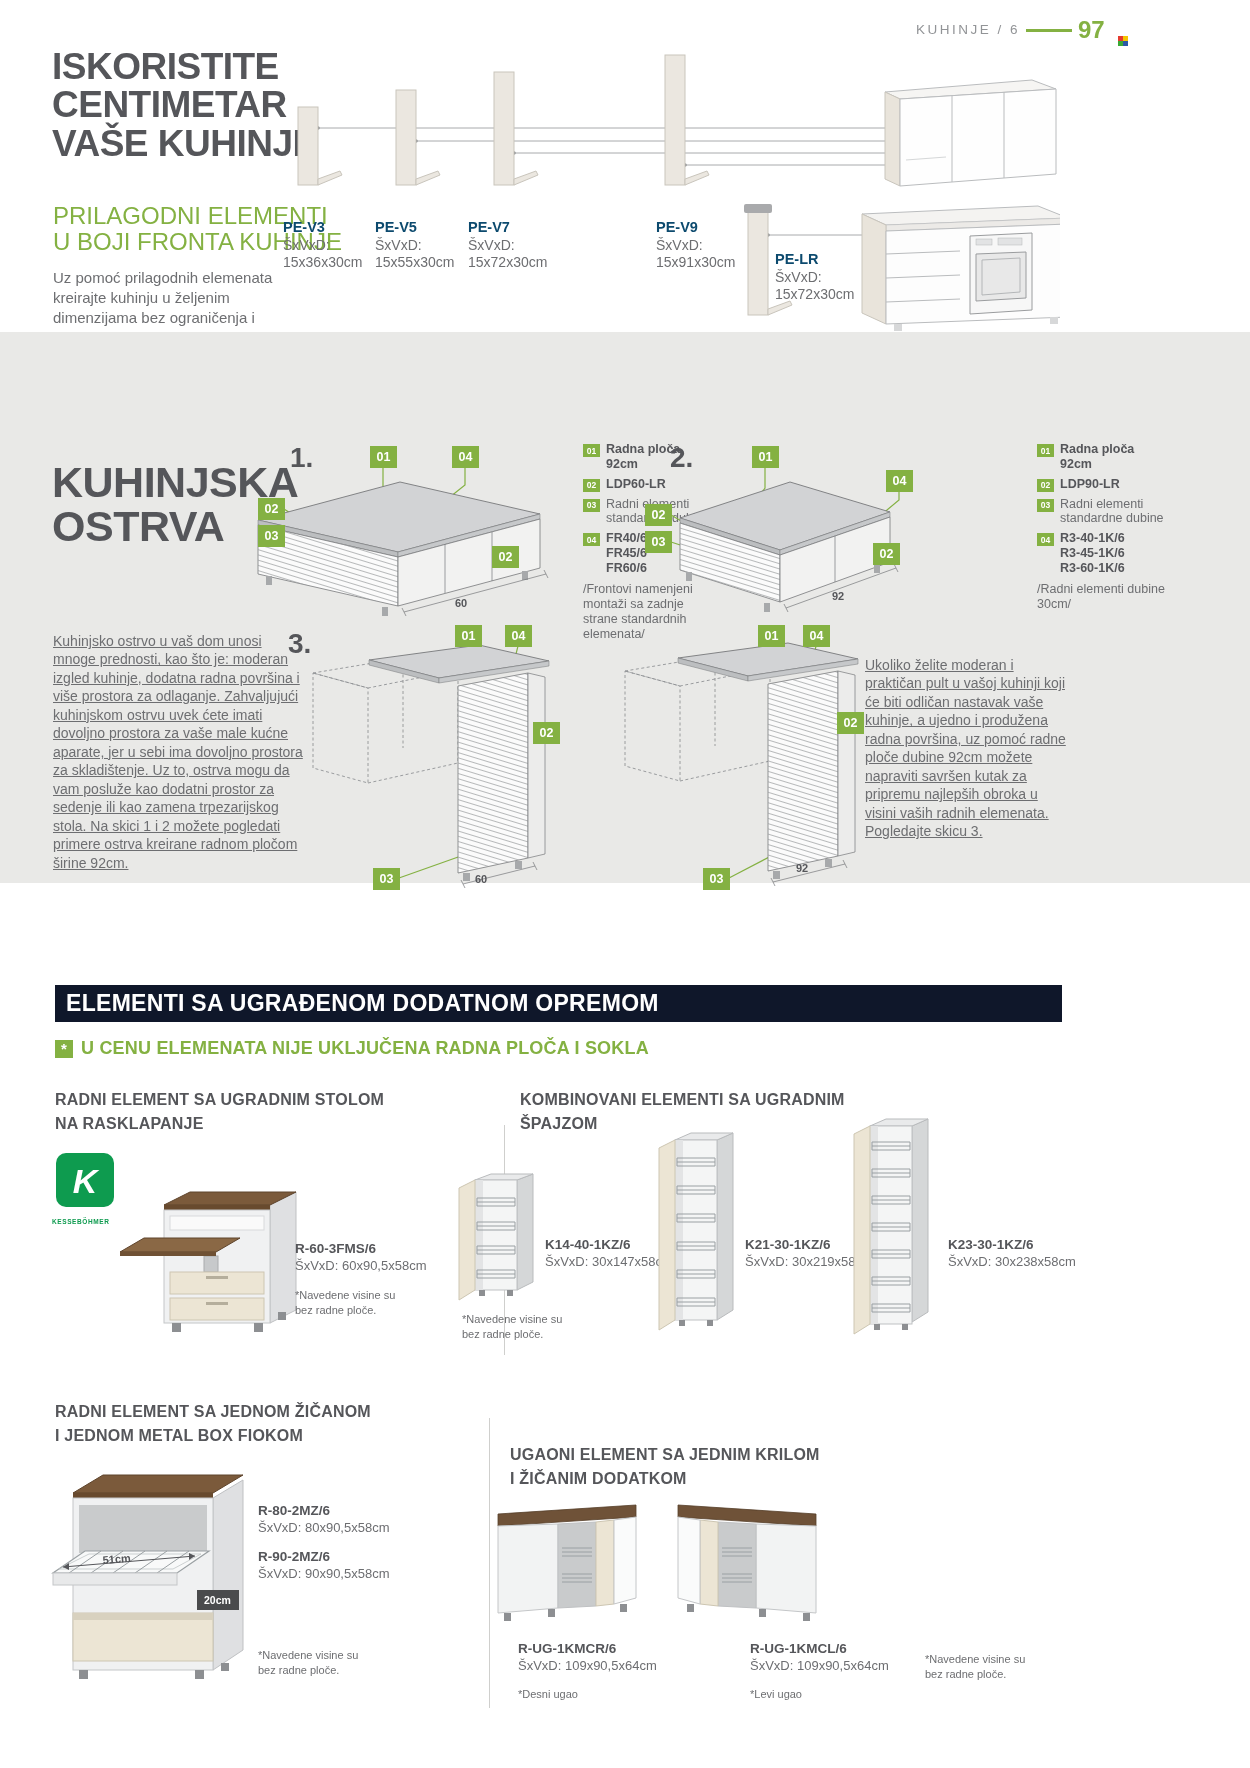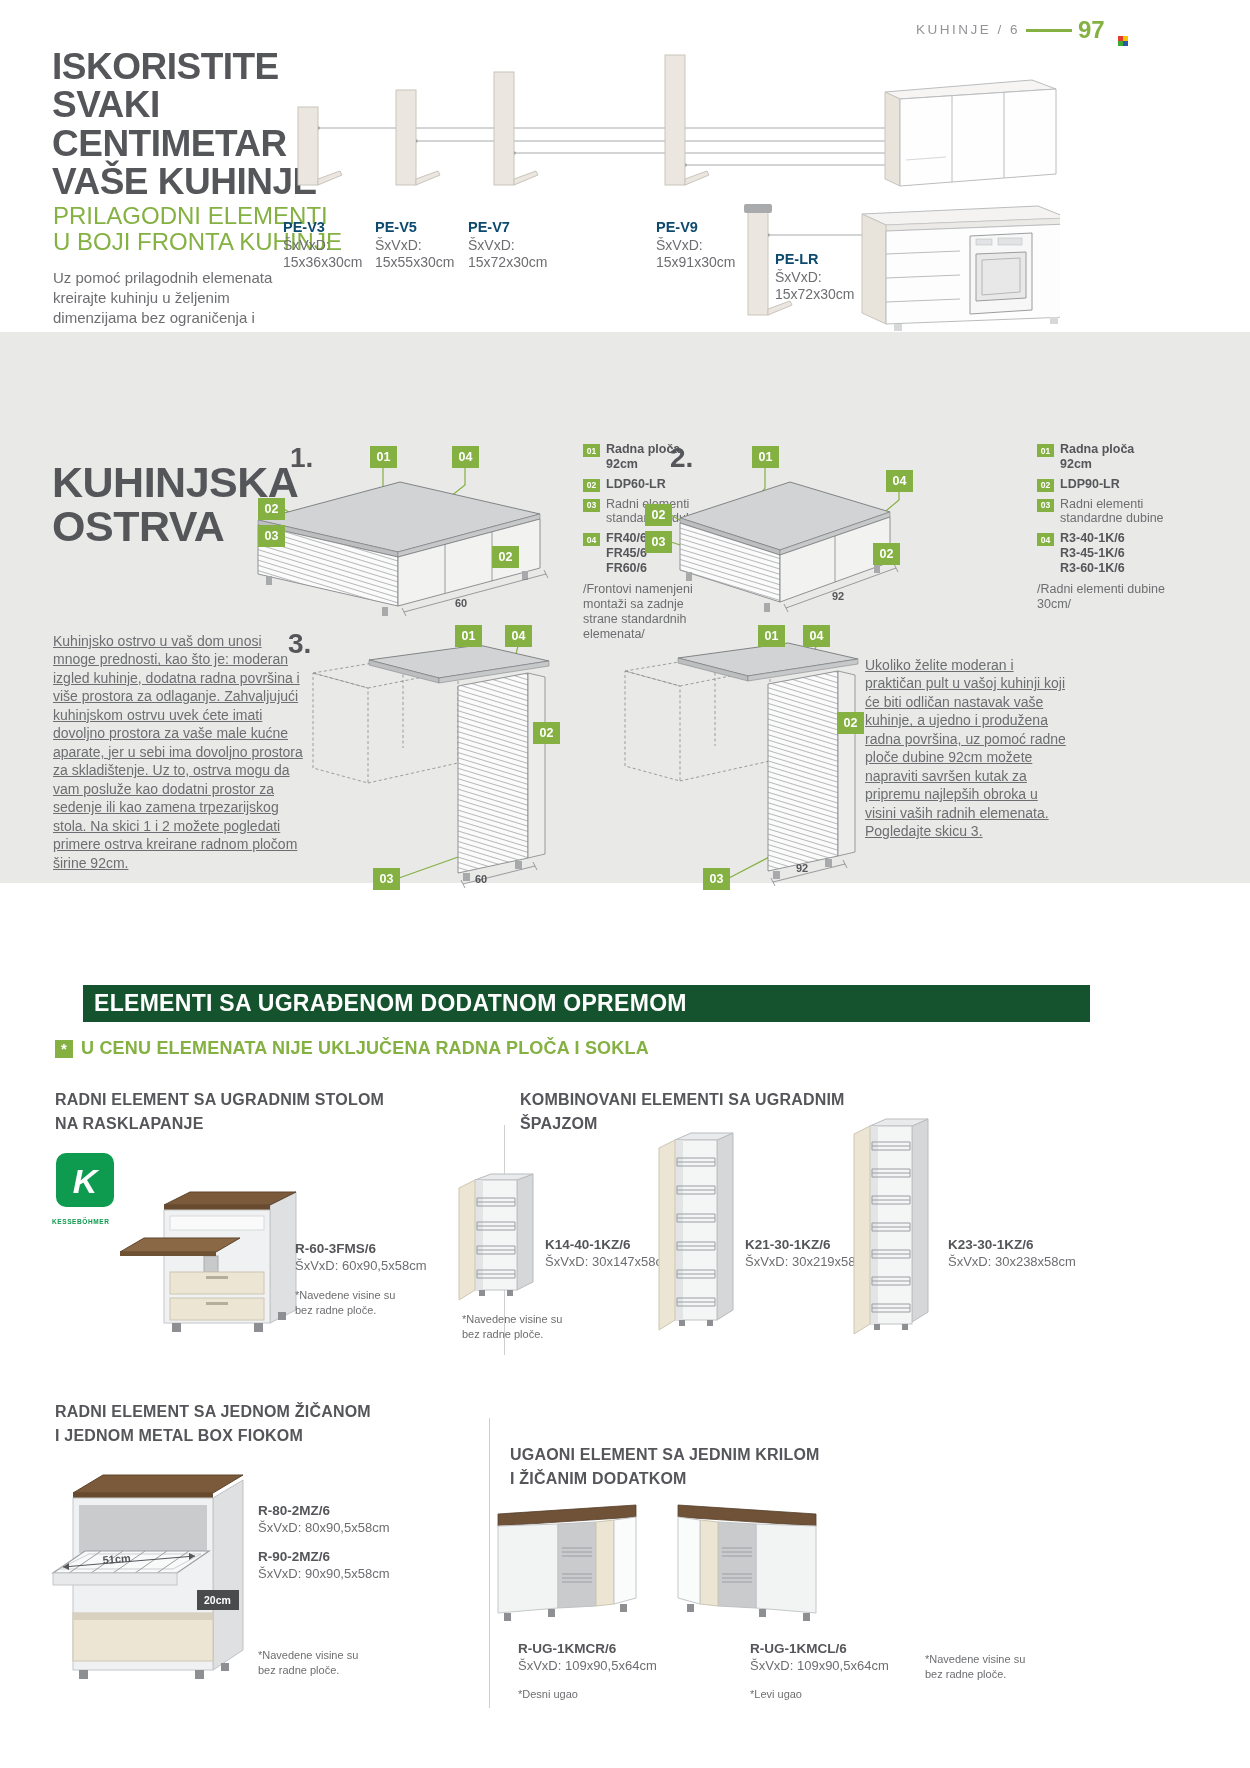--- a/index.html
+++ b/index.html
@@ -22,23 +22,23 @@
   .co{position:absolute;width:27px;height:22px;background:#84b142;color:#fff;font-weight:700;
       font-size:12.5px;display:flex;align-items:center;justify-content:center;}
   .dim{position:absolute;font-size:11px;font-weight:700;color:#55565a;}
   .legend{position:absolute;display:flex;flex-direction:column;gap:5px;width:128px;}
   .lrow{display:flex;gap:6px;align-items:flex-start;}
   .lnum{flex:0 0 17px;height:13px;background:#84b142;color:#fff;font-size:8.5px;font-weight:700;
         display:flex;align-items:center;justify-content:center;margin-top:2px;}
   .ltxt{font-size:12.5px;line-height:1.18;color:#6d6e71;}
   .bold{font-weight:700;color:#55565a;}
   .pre{white-space:pre-line;}
-  .banner{position:absolute;left:55px;top:985px;width:1007px;height:37px;background:#14532d;
+  .banner{position:absolute;left:55px;top:985px;width:1007px;height:37px;background:#0f172a;
           color:#fff;font-size:23px;font-weight:700;line-height:37px;padding-left:11px;
-          box-sizing:border-box;letter-spacing:0.3px;margin-left:28px;}
+          box-sizing:border-box;letter-spacing:0.3px;}
   .price-note{position:absolute;left:55px;top:1038px;display:flex;gap:8px;align-items:center;}
   .price-note .star{width:18px;height:18px;background:#84b142;color:#fff;font-weight:700;
           font-size:15px;display:flex;align-items:center;justify-content:center;}
   .price-note .txt{font-size:18px;font-weight:700;color:#84b142;letter-spacing:0.2px;}
   .sec-h{position:absolute;font-size:16px;font-weight:700;color:#55565a;line-height:1.5;letter-spacing:0.2px;}
   .pcode{position:absolute;font-size:13px;line-height:1.3;color:#6d6e71;}
   .pcode b{display:block;font-size:13.5px;color:#55565a;}
   .fnote{position:absolute;font-size:11px;line-height:1.35;color:#6d6e71;width:118px;}
   .cnote{position:absolute;font-size:11px;color:#6d6e71;}
   .vdiv{position:absolute;width:1px;background:#cfcfcd;}
@@ -90,21 +90,20 @@
   <div class="abs hdr-num" style="left:1078px;top:16px;">97</div>
   <div class="abs quad" style="left:1118px;top:36px;">
     <span style="background:#e43b2f"></span>
     <span style="background:#f5c400"></span>
     <span style="background:#3aa935"></span>
     <span style="background:#2b58a5"></span>
   </div>
 
   <div class="abs big-title" style="left:52px;top:48px;">
     <div>ISKORISTITE</div>
-    <div>SVAKI</div>
     <div>CENTIMETAR</div>
     <div>VAŠE KUHINJE</div>
   </div>
   <div class="abs green-sub" style="left:53px;top:203px;">
     <div>PRILAGODNI ELEMENTI</div>
     <div>U BOJI FRONTA KUHINJE</div>
   </div>
   <div class="abs body-txt" style="left:53px;top:268px;width:235px;">Uz pomoć prilagodnih elemenata kreirajte kuhinju u željenim dimenzijama bez ograničenja i popunite preostali prazan prostor.</div>
 
   <svg class="abs" style="left:270px;top:40px;" width="790" height="300" viewBox="0 0 790 300">

